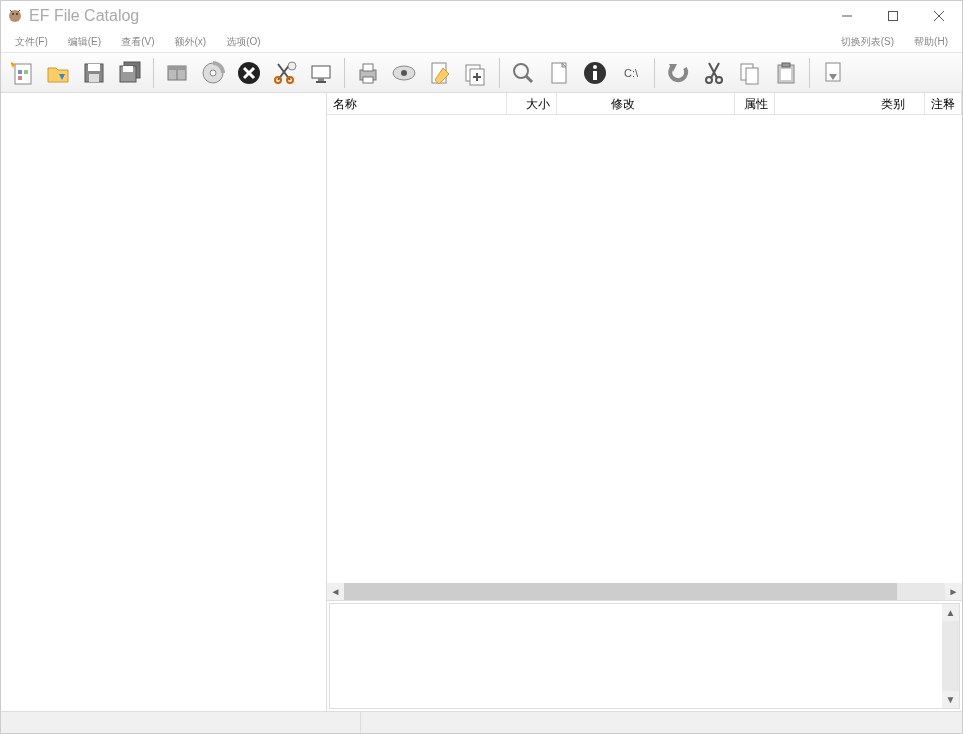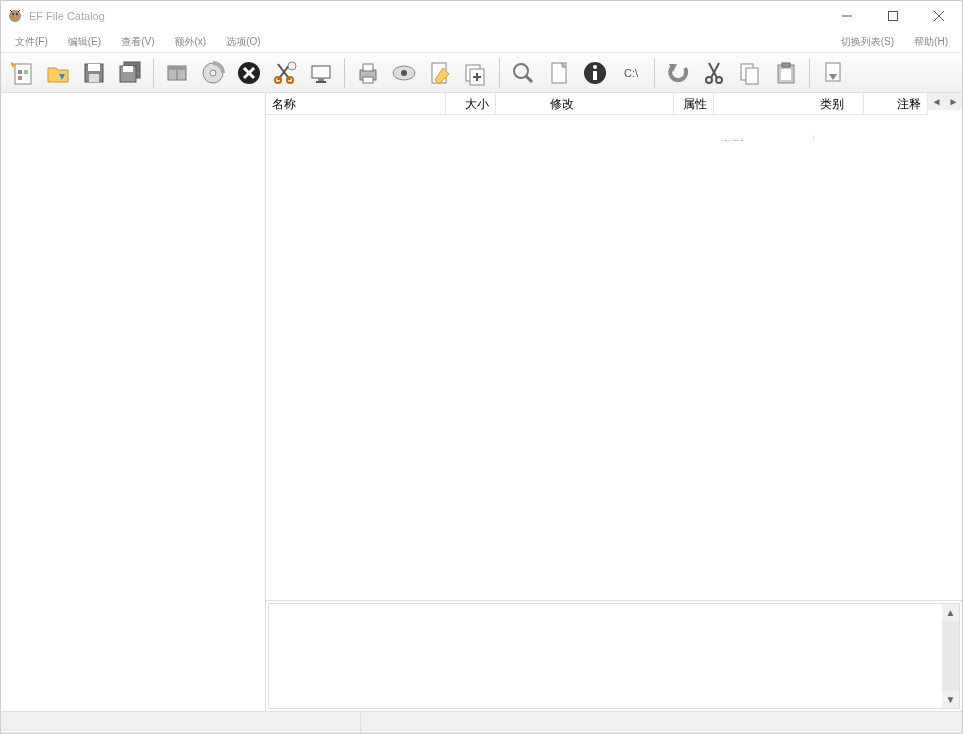--- a/index.html
+++ b/index.html
@@ -22,21 +22,21 @@
   display: flex;
   align-items: center;
   padding: 0 0 0 6px;
   color: #999;
 }
 .titlebar .app-icon {
   width: 16px; height: 16px;
   margin-right: 6px;
   display: inline-flex; align-items: center; justify-content: center;
 }
-.titlebar .title { flex: 1; font-size: 11px; color: #aaa; }
+.titlebar .title { flex: 1; font-size: 16px; color: #aaa; }
 .win-controls { display: flex; height: 100%; }
 .win-btn {
   width: 46px; height: 100%;
   display: flex; align-items: center; justify-content: center;
   color: #888;
 }
 
 
 .menubar {
   height: 22px;
@@ -89,21 +89,21 @@
 .right-pane {
   flex: 1;
   display: flex;
   flex-direction: column;
 }
 .list-pane {
   flex: 1;
   background: #fff;
   border-bottom: 1px solid #ddd;
   display: flex;
-  flex-direction: row;
+  flex-direction: column;
   overflow: hidden;
 }
 .list-header {
   height: 22px;
   display: flex;
   background: #fff;
   border-bottom: 1px solid #e5e5e5;
 }
 .col {
   padding: 3px 6px;
@@ -111,21 +111,21 @@
   border-right: 1px solid #e5e5e5;
   white-space: nowrap;
   overflow: hidden;
 }
 .col.name   { width: 180px; }
 .col.size   { width: 50px; text-align: right; }
 .col.modify { width: 130px; margin-left: 48px; }
 .col.attr   { width: 40px; text-align: right; }
 .col.type   { width: 100px; margin-top: 42px; }
 .col.cat    { width: 50px; font-family: Liberation Mono, monospace; }
-.col.note   { flex: 1; margin-left: 27px; }
+.col.note   { flex: 1; }
 .list-body { flex: 1; background: #fff; }
 .hscroll {
   height: 17px;
   background: #f0f0f0;
   display: flex;
   align-items: center;
 }
 .hscroll .arrow {
   width: 17px; height: 17px;
   display:flex;align-items:center;justify-content:center;

